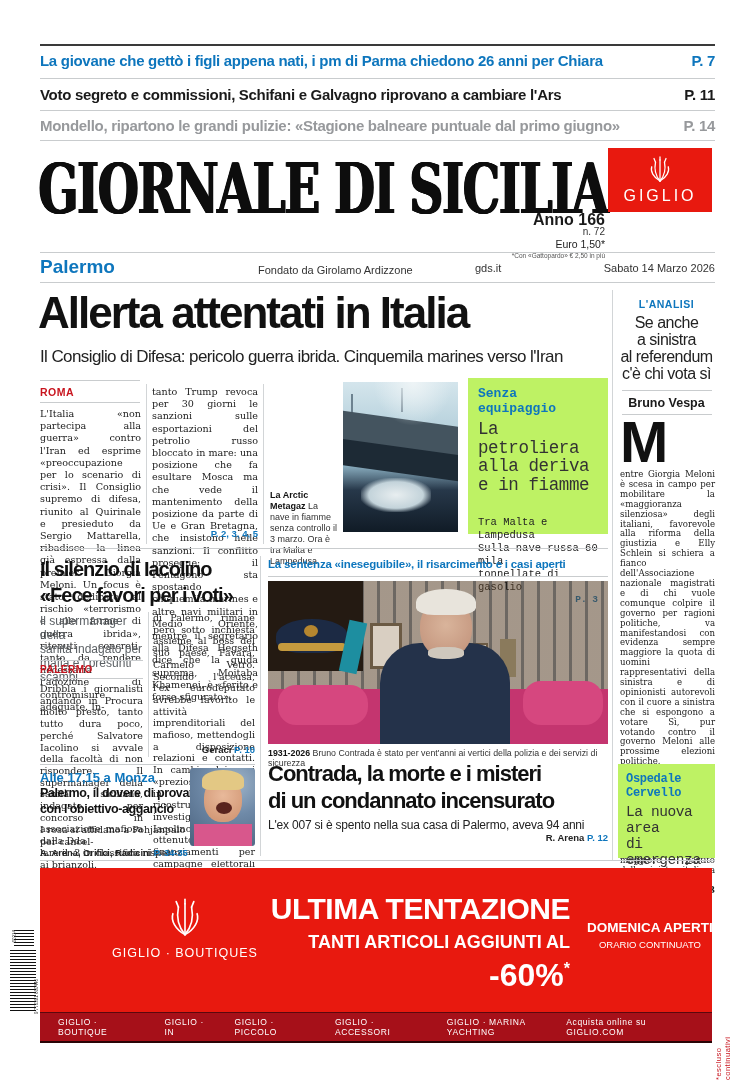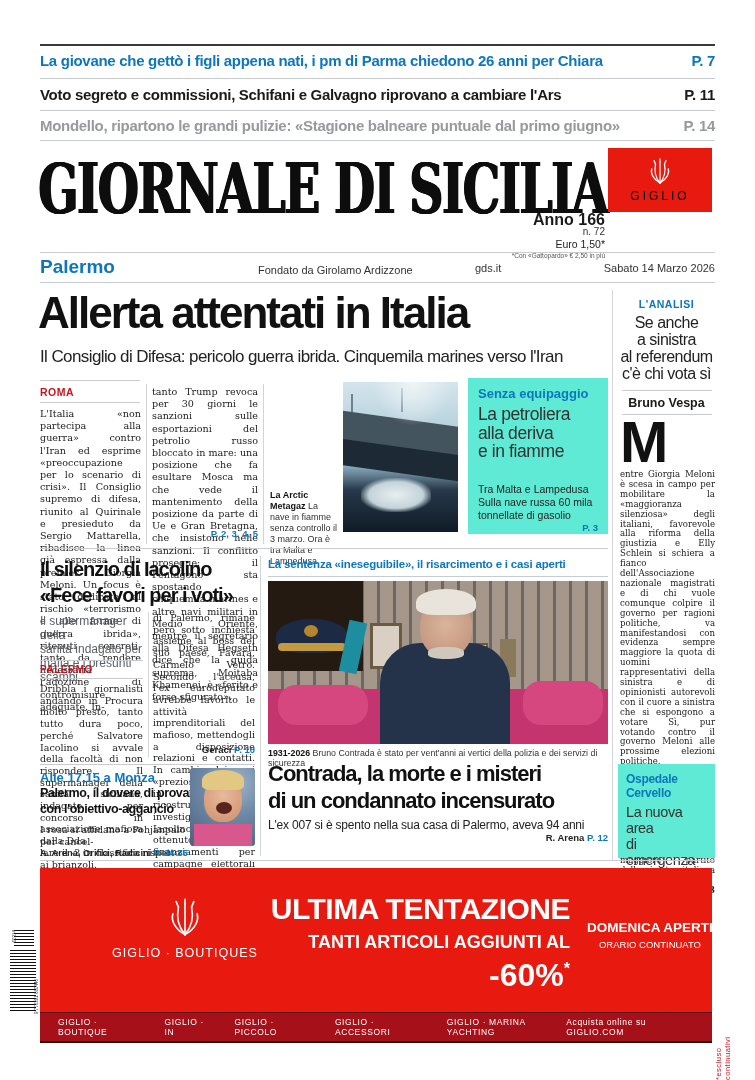--- a/index.html
+++ b/index.html
@@ -17,21 +17,21 @@
   .kicker-red{color:#c8141e;font-weight:bold;font-size:10.5px;letter-spacing:0.5px;}
   .kicker-blue{color:#0e76bd;font-weight:bold;}
   .body-serif{font-family:"DejaVu Serif",serif;font-size:9.6px;line-height:12.2px;
               text-align:justify;color:#222;}
   .masthead{font-family:"DejaVu Serif",serif;font-weight:bold;font-size:64px;
             letter-spacing:-2px;white-space:nowrap;transform:scale(0.74,1.08);
             transform-origin:left top;color:#0d0d0d;
             text-shadow:1.2px 0 currentColor,-0.8px 0 currentColor,0 0.5px currentColor;}
   .pageref{color:#0e76bd;font-weight:bold;}
   .byline-name{font-weight:bold;color:#222;}
-  .boxgray{background:#5eead4;}
+  .boxgray{background:#bef264;font-family:Liberation Mono, monospace;}
   .adred{background:#e8190f;}
   .photo{overflow:hidden;position:absolute;}
 </style>
 </head>
 <body>
 
 <div class="page">
 
   <div class="hr-dark" style="left:40px;top:44px;width:675px;"></div>
   <div class="teaser blue" style="top:52px;">
@@ -59,21 +59,21 @@
           <path d="M20 34 C20 24 20 14 20 6"></path>
           <path d="M20 34 C26 27 28 19 26 9"></path>
           <path d="M20 34 C11 29 7 21 9 15"></path>
           <path d="M20 34 C29 29 33 21 31 15"></path>
           <path d="M14 9 L12 4"></path>
             <path d="M20 6 L20 2"></path>
             <path d="M26 9 L28 4"></path>
         </g>
       </svg>
     </span>
-    <span style="color:#000000;font-size:12px;letter-spacing:3px;font-weight:400;">GIGLIO</span>
+    <span style="color:#ffffff;font-size:16px;letter-spacing:3px;font-weight:400;">GIGLIO</span>
   </div>
   <div class="abs" style="left:420px;top:214px;width:185px;text-align:right;line-height:12px;">
     <div style="font-weight:bold;font-size:16px;">Anno 166</div>
     <div style="font-size:10px;color:#333;">n. 72</div>
     <div style="font-size:10.5px;color:#222;">Euro 1,50*</div>
     <div style="font-size:6.5px;color:#555;">*Con «Gattopardo» € 2,50 in più</div>
   </div>
 
   <div class="hr" style="left:40px;top:252px;width:675px;"></div>
   <div class="abs" style="left:40px;top:256px;width:675px;height:22px;">

